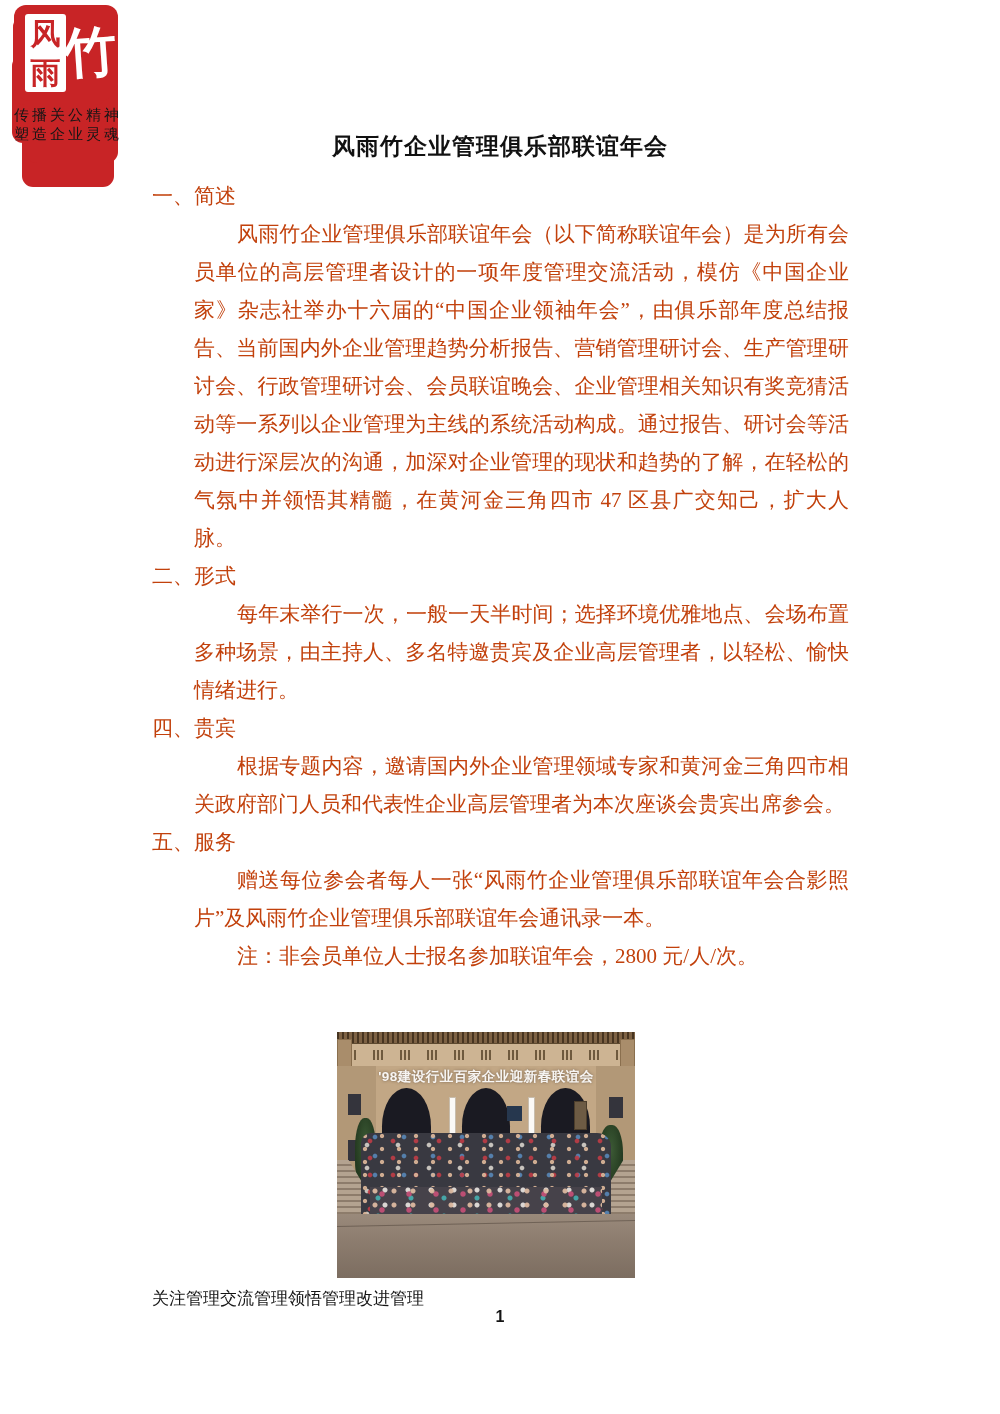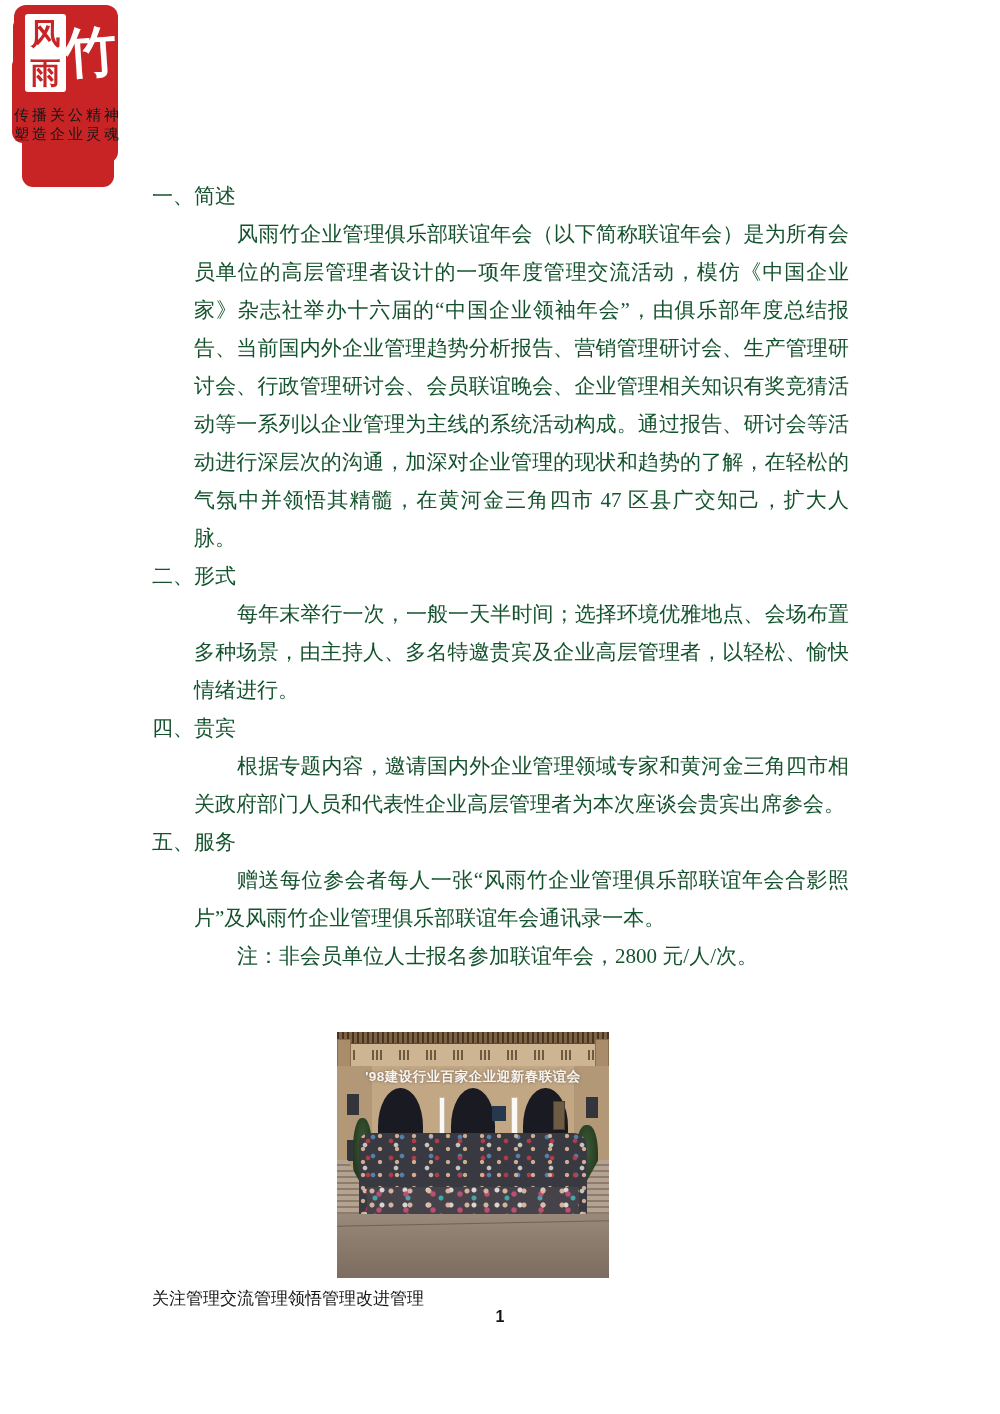--- a/index.html
+++ b/index.html
@@ -38,28 +38,28 @@
 
   
   .doc-title {
     position:absolute; left:0; top:131px; width:1000px;
     text-align:center; font-size:23px; font-weight:bold; color:#111; letter-spacing:1px;
   }
 
   
   .doc-body {
     position:absolute; left:152px; top:177px; width:697px;
-    color:#14532d; font-size:21px; line-height:38px; text-align:justify;
+    color:#c2410c; font-size:21px; line-height:38px; text-align:justify;
   }
   .doc-body h2 { font-size:21px; font-weight:normal; line-height:38px; }
   .doc-body p  { text-indent:2.05em;margin-left:42px; }
 
   
   .photo {
-    position:absolute; left:337px; top:1032px; width:272px; height:246px;
+    position:absolute; left:337px; top:1032px; width:298px; height:246px;
     background:#c2a785; overflow:hidden;
   }
   .ph-cornice {
     position:absolute; left:0; top:0; width:100%; height:5%;
     background:#7d6244;
     background-image:repeating-linear-gradient(90deg, rgba(35,22,8,.6) 0 2px, transparent 2px 5px);
     border-bottom:1px solid #5e4a30;
   }
   .ph-frieze {
     position:absolute; left:0; top:5%; width:100%; height:9%;
@@ -164,20 +164,21 @@
       <span>风</span>
       <span>雨</span>
     </div>
     <div class="seal-right">竹</div>
   </div>
   <div class="slogan">
     <div>传播关公精神</div>
     <div>塑造企业灵魂</div>
   </div>
 
+  <div class="doc-title">风雨竹企业管理俱乐部联谊年会</div>
 
   <div class="doc-body">
     <h2>一、简述</h2>
     <p>风雨竹企业管理俱乐部联谊年会（以下简称联谊年会）是为所有会员单位的高层管理者设计的一项年度管理交流活动，模仿《中国企业家》杂志社举办十六届的“中国企业领袖年会”，由俱乐部年度总结报告、当前国内外企业管理趋势分析报告、营销管理研讨会、生产管理研讨会、行政管理研讨会、会员联谊晚会、企业管理相关知识有奖竞猜活动等一系列以企业管理为主线的系统活动构成。通过报告、研讨会等活动进行深层次的沟通，加深对企业管理的现状和趋势的了解，在轻松的气氛中并领悟其精髓，在黄河金三角四市 47 区县广交知己，扩大人脉。</p>
 
     <h2>二、形式</h2>
     <p>每年末举行一次，一般一天半时间；选择环境优雅地点、会场布置多种场景，由主持人、多名特邀贵宾及企业高层管理者，以轻松、愉快情绪进行。</p>
 
 
     <h2>四、贵宾</h2>

